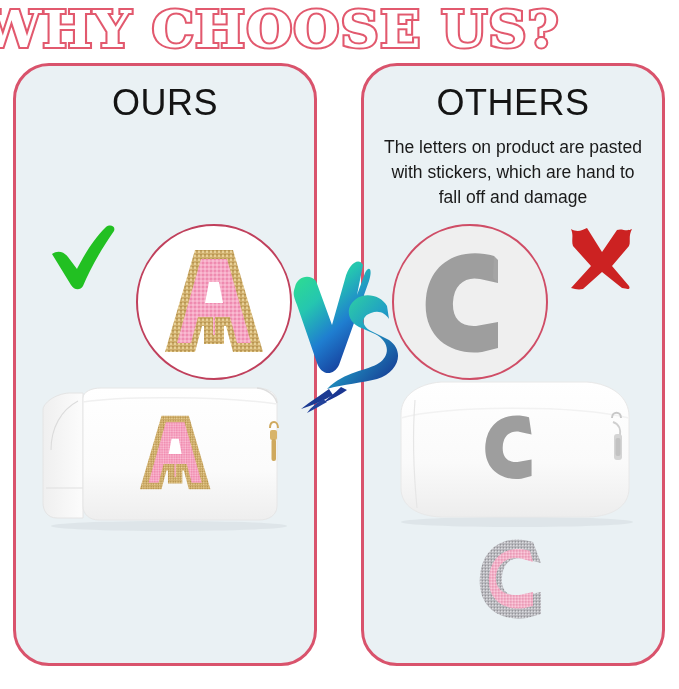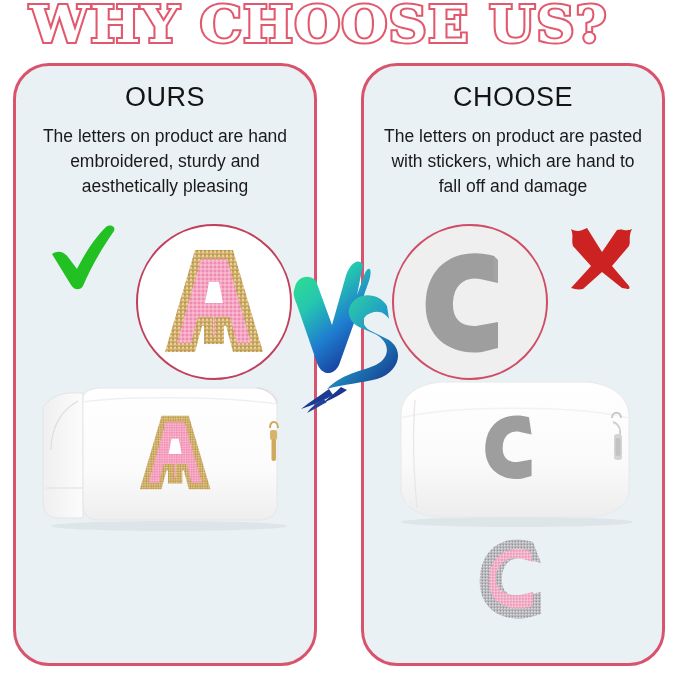--- a/index.html
+++ b/index.html
@@ -17,23 +17,22 @@
   }
 
   
   .title-bar {
     position: absolute;
     left: 0;
     top: 0;
     width: 541px;
     height: 60px;
     display: flex;
-    align-items: flex-start;
+    align-items: center;
     justify-content: center;
-    margin-left: 48px;
   }
   .title-text {
     font-family: "DejaVu Serif", serif;
     font-weight: bold;
     font-size: 50px;
     letter-spacing: 1px;
     color: #ffffff;
     line-height: 1;
     -webkit-text-stroke: 4px #e2596e;
     paint-order: stroke fill;
@@ -52,21 +51,21 @@
     border: 3px solid #d9536c;
     border-radius: 36px;
     overflow: hidden;
   }
   .panel-left  { left: 13px; }
   .panel-right { left: 361px; }
 
   .panel-heading {
     margin: 16px 0 0 0;
     text-align: center;
-    font-size: 27px;
+    font-size: 36px;
     font-weight: normal;
     color: #141414;
     letter-spacing: 0.5px;
   }
   .panel-desc {
     margin: 11px 18px 0 18px;
     font-size: 17.5px;
     line-height: 1.42;
     color: #1a1a1a;
     text-align: center;
@@ -143,21 +142,20 @@
 </head>
 <body>
 
 <div class="title-bar">
   <div class="title-text">WHY CHOOSE US?</div>
 </div>
 
 <section class="panel panel-left">
 
   <h2 class="panel-heading">OURS</h2>
-  <p class="panel-desc">The letters on product are hand embroidered, sturdy and aesthetically pleasing</p>
 
   <div class="verdict-row">
 
     <div class="mark mark-check">
       <svg viewBox="0 0 68 66" width="68" height="66">
         <path d="M2 30 C8 26 14 28 18 33 L27 45 C27 45 40 18 56 3 C60 0 66 2 64 7 C52 24 40 45 33 62 C30 67 24 66 21 61 Z" fill="#22c022"></path>
       </svg>
     </div>
 
     <div class="patch-circle circle-ours">
@@ -226,21 +224,21 @@
         <path d="M34 8 L72 8 L102 110 L72 110 L65 84 L63 84 L63 102 L43 102 L43 84 L41 84 L34 110 L4 110 Z" fill="url(#goldGlitter2)"></path>
         <path d="M40 17 L66 17 L90 101 L76 101 L69 75 L54 75 L54 93 L52 93 L52 75 L37 75 L30 101 L16 101 Z" fill="url(#chenillePink2)"></path>
         <path d="M48 40 L58 40 L62 61 L44 61 Z" fill="#ffffff"></path>
       </g>
     </svg>
   </div>
 </section>
 
 <section class="panel panel-right">
 
-  <h2 class="panel-heading">CHOOSE</h2>
+  <h2 class="panel-heading">OTHERS</h2>
   <p class="panel-desc">The letters on product are pasted with stickers, which are hand to fall off and damage</p>
 
   <div class="verdict-row">
 
     <div class="patch-circle circle-others">
       <svg class="letter-patch" viewBox="0 0 152 152">
         <path d="M100 30 C70 21 36 33 32 72 C28 112 58 130 88 126 L104 122 L104 96 L82 100 C66 101 58 92 59 76
                  C60 58 72 50 86 53 L104 57 Z" fill="#9e9e9e"></path>
         <path d="M100 30 L104 34 L104 57 L99 52 Z" fill="#a4a4a4"></path>
       </svg>

